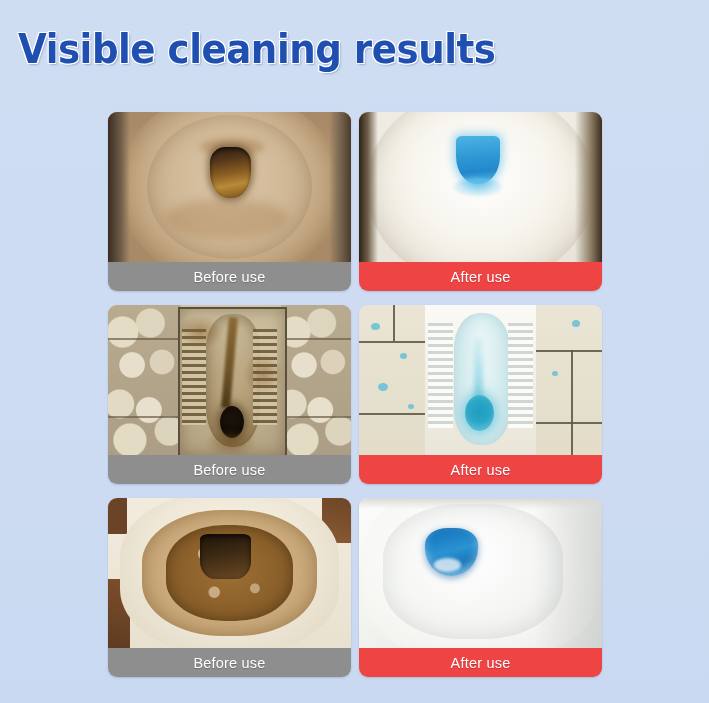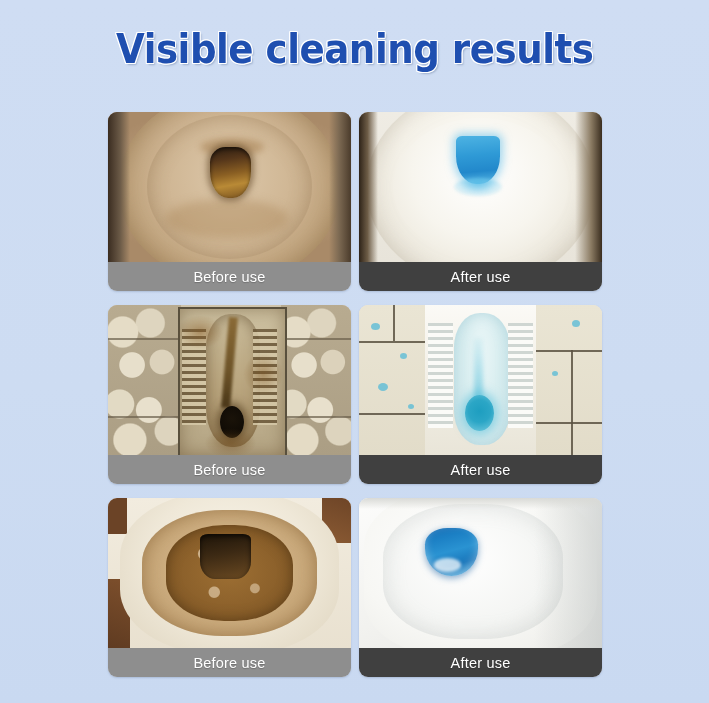--- a/index.html
+++ b/index.html
@@ -11,21 +11,21 @@
     position:relative;
   }
   .page{
     position:absolute;inset:0;
     background:linear-gradient(180deg,#cfddf3 0%,#cddcf2 55%,#c9d9f1 100%);
   }
 
   
   .title-wrap{
     position:absolute;left:0;right:0;top:26px;
-    text-align:center;
+    text-align:left;
     height:52px;
   }
   .title{
     display:inline-block;
     font-family:"DejaVu Sans", sans-serif;
     font-weight:700;
     font-size:40px;
     line-height:46px;
     letter-spacing:-0.5px;
     color:#1f4fb0;
@@ -64,21 +64,21 @@
   }
   .label{
     position:absolute;left:0;right:0;bottom:0;height:29px;
     display:flex;align-items:center;justify-content:center;
     font-size:14.5px;
     color:#ffffff;
     letter-spacing:.2px;
     text-shadow:0 1px 1px rgba(0,0,0,.22);
   }
   .label.before{background:#8e8e8e;}
-  .label.after{background:#404040;}
+  .label.after{background:#ef4444;}
 
   
   .scene{position:absolute;inset:0;}
 
   
   .r1b{
     background:
       radial-gradient(ellipse 60% 52% at 50% 48%, #cdb391 0%, #c6a988 38%, #b89a78 62%, #a98a68 100%);
   }
   .r1b .rim{

